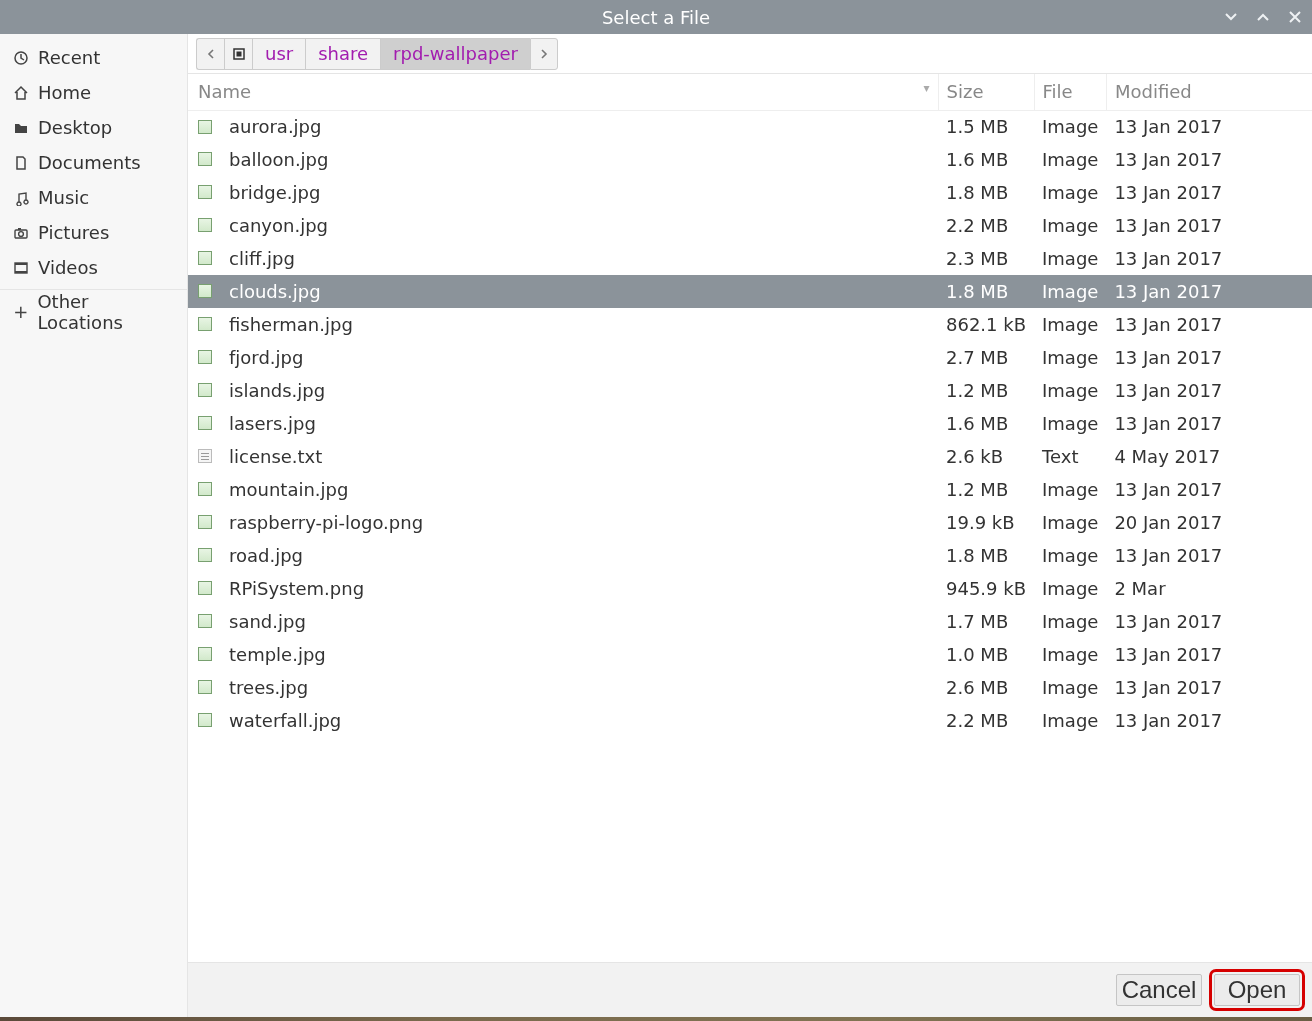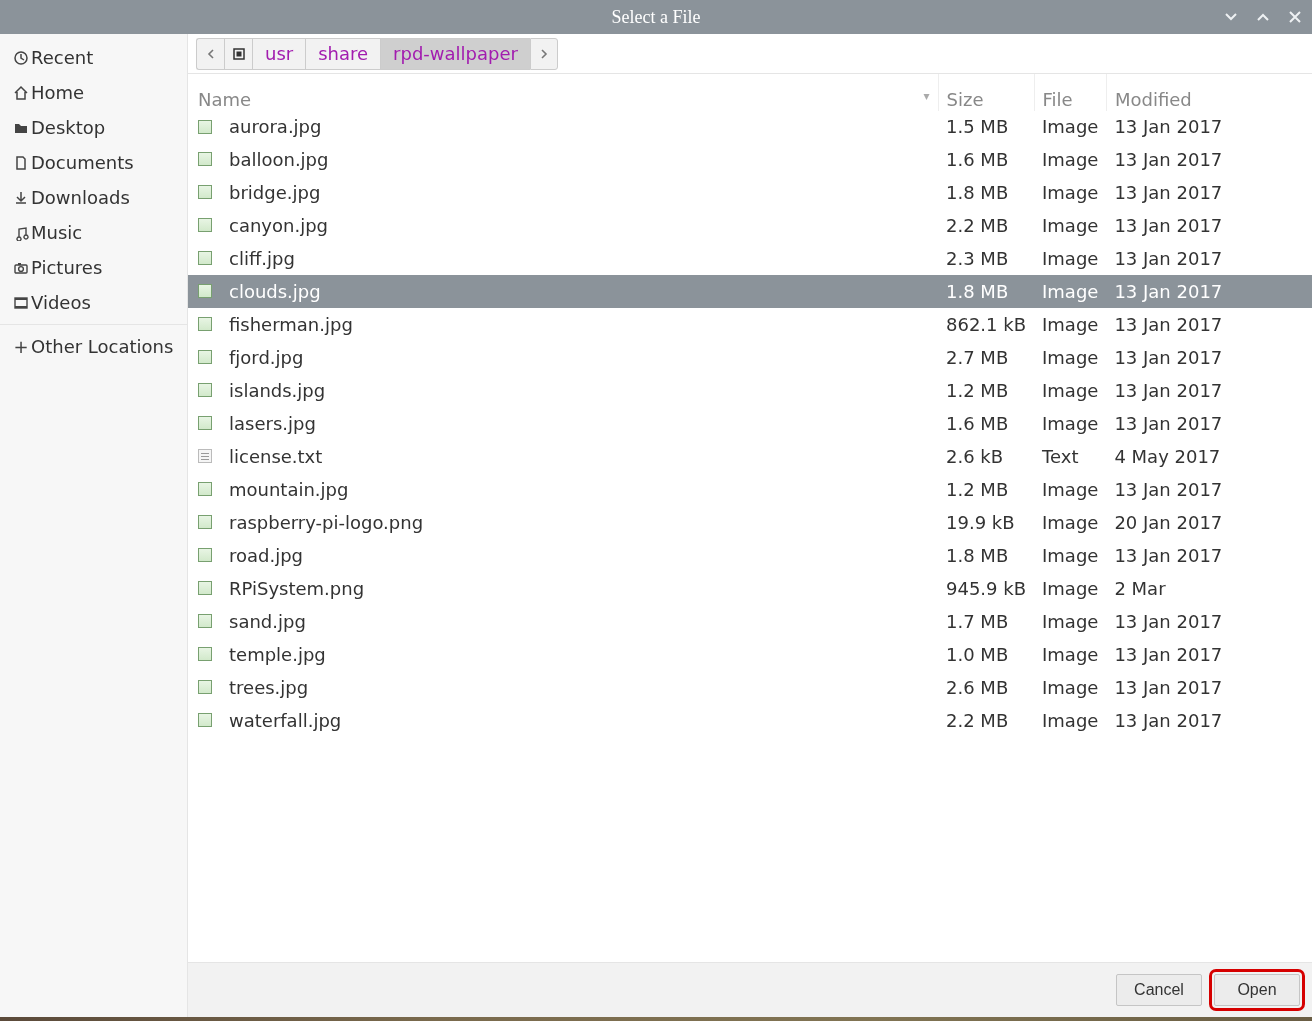--- a/index.html
+++ b/index.html
@@ -1,57 +1,57 @@
 <!DOCTYPE html>
 <html><head>
 <meta charset="utf-8">
 <style>
   * { box-sizing: border-box; margin: 0; padding: 0; }
   html, body { width: 1312px; height: 1021px; font-family: "DejaVu Sans", "Liberation Sans", Arial, sans-serif; font-size: 18px; color: #333; background: #fff; overflow: hidden; }
   
   .titlebar { height: 34px; background: #8b939a; display: flex; align-items: center; justify-content: center; position: relative; color: #fff; }
-  .titlebar .title { font-size: 18px; font-family: Liberation Serif, serif; }
+  .titlebar .title { font-size: 18px; }
   .titlebar .ctrls { position: absolute; right: 4px; top: 0; height: 34px; display: flex; align-items: center; gap: 6px; }
   .titlebar .ctrl { width: 26px; height: 26px; display: inline-flex; align-items: center; justify-content: center; color: #eef1f3; cursor: pointer; }
   .titlebar .ctrl svg { display: block; }
   
   .main { display: flex; height: calc(1021px - 34px - 4px); }
   
   .sidebar { width: 188px; background: #f7f7f7; border-right: 1px solid #e5e5e5; padding-top: 6px; }
-  .side-item { display: flex; align-items: center; gap: 1px; height: 35px; padding: 0 12px; color: #333; cursor: pointer; font-size: 18px; text-align: right; }
+  .side-item { display: flex; align-items: center; gap: 8px; height: 35px; padding: 0 12px; color: #333; cursor: pointer; font-size: 18px; }
   .side-divider { height: 1px; background: #e5e5e5; margin: 4px 0; }
   .side-item .icon { width: 18px; display: inline-flex; align-items: center; justify-content: center; color: #444; }
   
   .panel { flex: 1; display: flex; flex-direction: column; }
   
   .crumbbar { height: 40px; background: #fff; border-bottom: 1px solid #e5e5e5; display: flex; align-items: center; padding: 4px 8px; gap: 0; }
   .navbtn { width: 28px; height: 32px; border: 1px solid #ccc; background: #f2f2f2; display: inline-flex; align-items: center; justify-content: center; color: #777; }
   .navbtn.left { border-right: none; border-radius: 3px 0 0 3px; }
   .navbtn.root { border-right: none; color: #333; }
   .crumb { height: 32px; border: 1px solid #ccc; border-right: none; background: #f2f2f2; display: inline-flex; align-items: center; padding: 0 12px; font-size: 18px; color: #a21caf; cursor: pointer; }
   .crumb.current { background: #cfcfcf; }
   .navbtn.right { border-radius: 0 3px 3px 0; }
   
   .filetable { flex: 1; overflow: auto; }
   .filetable table { width: 100%; border-collapse: collapse; font-size: 18px; }
-  .filetable th { text-align: left; font-weight: 400; color: #888; height: 36px; padding: 0 8px; border-bottom: 1px solid #eee; position: sticky; top: 8px; background: #fff; }
+  .filetable th { text-align: left; font-weight: 400; color: #888; height: 36px; padding: 0 8px; border-bottom: 1px solid #eee; position: sticky; top: 0; background: #fff; }
   .filetable th.name { padding-left: 10px; }
   .filetable th + th { border-left: 1px solid #eee; }
   .filetable th .sort { float: right; color: #aaa; font-size: 12px; }
   .filetable td { height: 33px; padding: 0 8px; color: #333; white-space: nowrap; }
   .filetable td.name { padding-left: 10px; }
   .filetable tr.selected td { background: #8b939a; color: #fff; margin-top: 9px; }
   .fname { display: inline-flex; align-items: center; gap: 17px; }
   .fileicon { width: 14px; height: 14px; display: inline-flex; align-items: center; justify-content: center; }
   .fileicon.image { border: 1px solid #78a070; background: linear-gradient(#e8f5e4,#d2e9cb); }
   .fileicon.text { border: 1px solid #bbb; background: #f5f5f5; position: relative; }
   .fileicon.text::after { content:""; position:absolute; left:2px; right:2px; top:3px; height:1px; background:#999; box-shadow: 0 3px 0 #999, 0 6px 0 #999; }
   
   .footer { height: 55px; background: #f2f2f2; border-top: 1px solid #e5e5e5; display: flex; align-items: center; justify-content: flex-end; padding: 0 12px; gap: 12px; }
-  .btn { height: 32px; min-width: 86px; border: 1px solid #c5c5c5; background: #ececec; color: #333; font-size: 16px; display: inline-flex; align-items: center; justify-content: center; cursor: pointer; border-radius: 2px; }
+  .btn { height: 32px; min-width: 86px; border: 1px solid #c5c5c5; background: #ececec; color: #333; font-size: 24px; display: inline-flex; align-items: center; justify-content: center; cursor: pointer; border-radius: 2px; }
   .highlight-open { outline: 3px solid #d60000; outline-offset: 2px; }
   .bottom-edge { height: 4px; background: linear-gradient(to right,#5b4a3a,#7a6a4d,#817453,#6a5e44); }
 </style>
 </head>
 <body>
 
 <div class="titlebar">
   <span class="title">Select a File</span>
   <div class="ctrls">
     <span class="ctrl">
@@ -104,28 +104,20 @@
           <span class="icon">
             <svg width="16" height="16" viewBox="0 0 16 16">
               <path d="M4 2 H10 L12 4 V14 H4 Z" fill="none" stroke="currentColor" stroke-width="1.5"></path>
             </svg>
           </span>
           <span>Documents</span>
         </div>
         <div class="side-item">
           <span class="icon">
             <svg width="16" height="16" viewBox="0 0 16 16">
-              <path d="M8 2 V10 M4 7 L8 11 L12 7 M3 13 H13" fill="none" stroke="currentColor" stroke-width="1.5"></path>
-            </svg>
-          </span>
-          <span>Downloads</span>
-        </div>
-        <div class="side-item">
-          <span class="icon">
-            <svg width="16" height="16" viewBox="0 0 16 16">
               <path d="M6 12 a2 2 0 1 0 0.01 0 M6 12 V4 L13 3 V10 a2 2 0 1 1 -0.01 0" fill="none" stroke="currentColor" stroke-width="1.4"></path>
             </svg>
           </span>
           <span>Music</span>
         </div>
         <div class="side-item">
           <span class="icon">
             <svg width="16" height="16" viewBox="0 0 16 16">
               <rect x="2" y="5" width="12" height="8" rx="1" fill="none" stroke="currentColor" stroke-width="1.4"></rect>
               <circle cx="8" cy="9" r="2.4" fill="none" stroke="currentColor" stroke-width="1.4"></circle>

